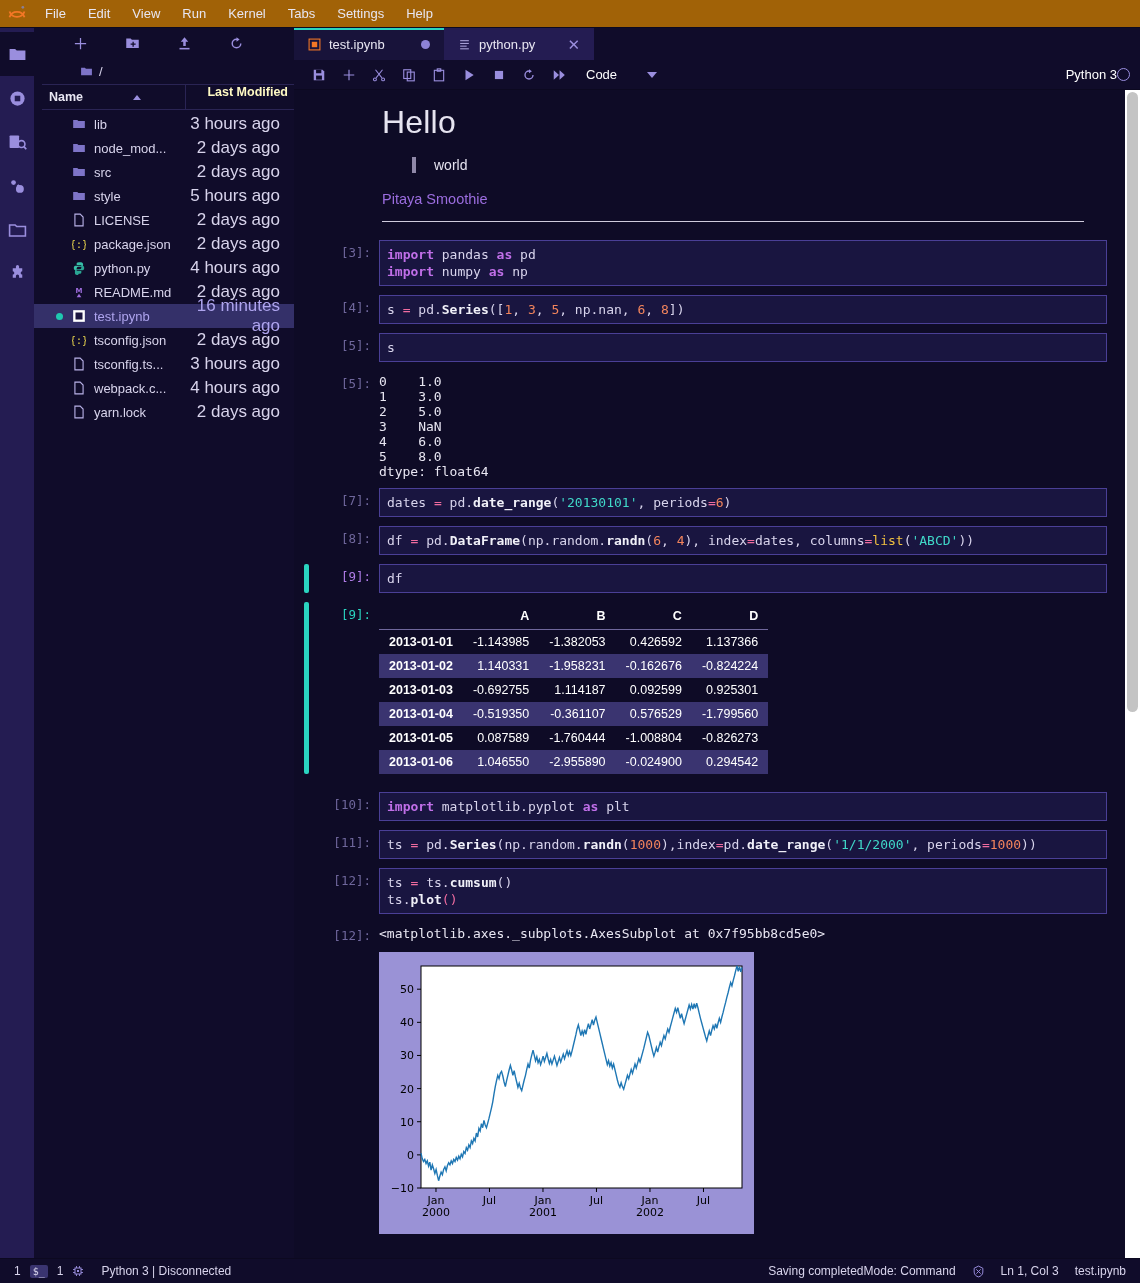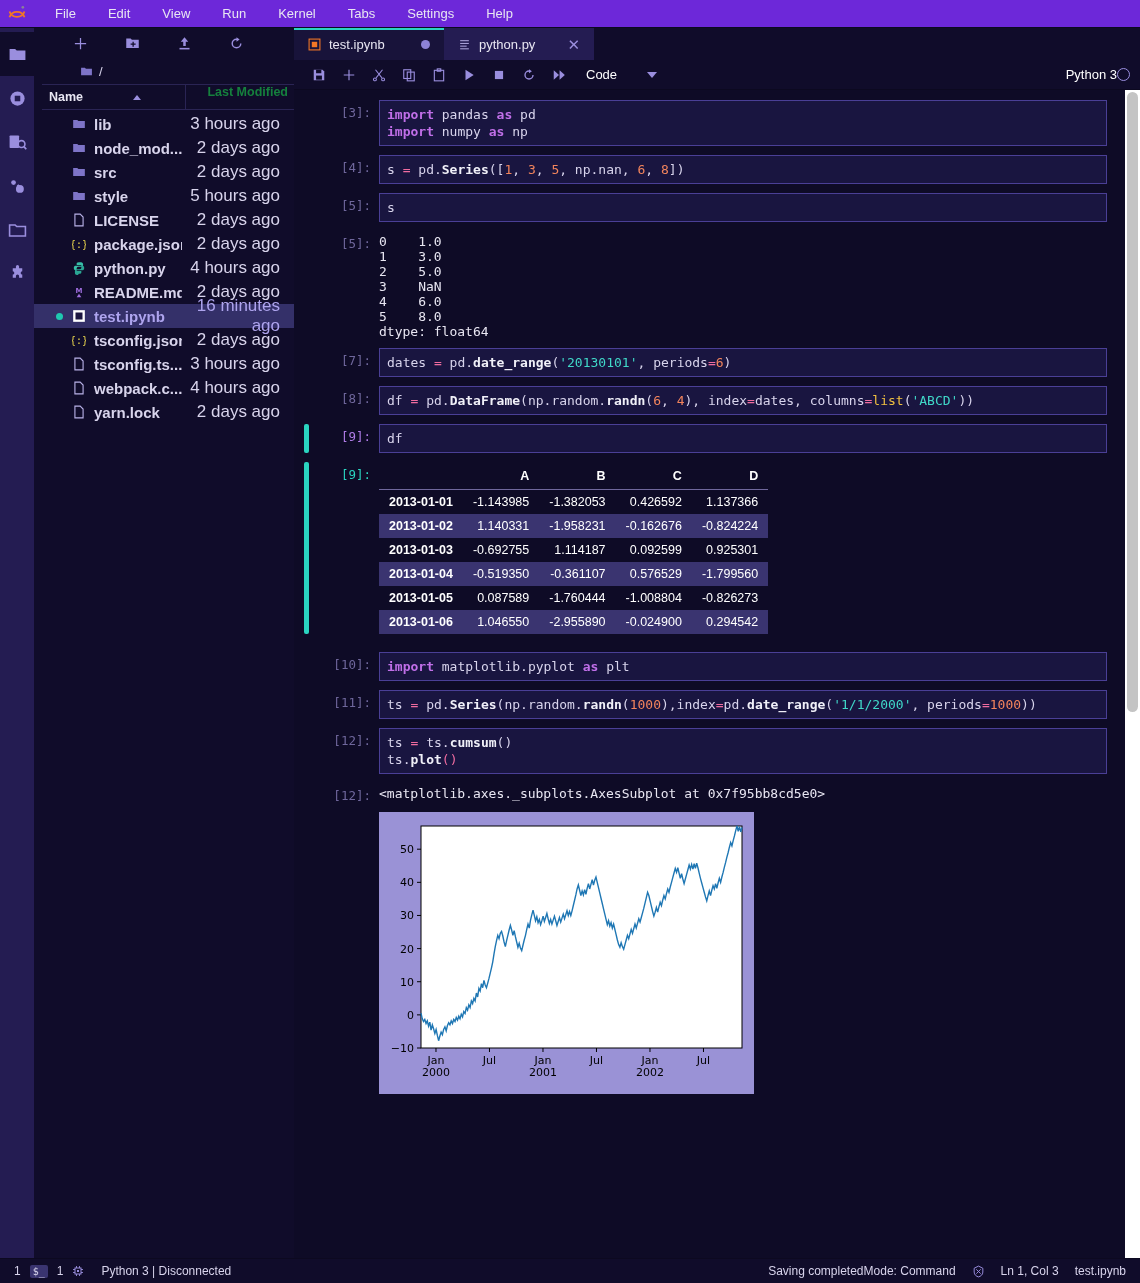--- a/index.html
+++ b/index.html
@@ -6,22 +6,22 @@
   html, body {
     width: 1140px; height: 1283px;
     background: #0e0b26;
     font-family: "Liberation Sans", sans-serif;
     overflow: hidden;
   }
   body { display: flex; flex-direction: column; }
 
   
   .menubar {
-    height: 28px; background: #6d28d9; flex: 0 0 28px;
-    display: flex; align-items: center; gap: 10px;
+    height: 28px; background: #a16207; flex: 0 0 28px;
+    display: flex; align-items: center; gap: 0px;
     border-bottom: 1px solid #0c0920;
   }
   .jp-logo {
     width: 34px; height: 28px; display: flex;
     align-items: center; justify-content: center;
   }
   .jp-logo svg { display:block; }
   .menu-item {
     color: #e8e6f2; font-size: 13px; padding: 4px 11px;
     cursor: default; white-space: nowrap;
@@ -66,34 +66,34 @@
     display: flex; height: 26px; 
     border-top: 1px solid #2a2454; border-bottom: 1px solid #2a2454;
     margin-left: 8px;
   }
   .fb-header .col-name {
     flex: 1 1 auto; color: #e8e6f2; font-size: 12.5px; font-weight: bold;
     padding-left: 7px; display: flex; align-items: center; gap: 50px;
     border-right: 1px solid #2a2454; height: 100%;
   }
   .fb-header .col-mod {
-    width: 108px; flex: 0 0 108px; color: #15803d; font-size: 12.5px;
+    width: 108px; flex: 0 0 108px; color: #fef9c3; font-size: 12.5px;
     font-weight: bold; text-align: right; padding-right: 6px;
   }
   .sort-caret { width:0;height:0;border-left:4px solid transparent;
     border-right:4px solid transparent;border-bottom:5px solid #9a8ede; }
   .fb-list { flex: 1 1 auto; overflow: hidden; padding-top: 2px; }
   .fb-row {
     display: flex; align-items: center; height: 24px;
     padding-left: 38px; cursor: pointer; position: relative;
   }
   .fb-row.selected { background: #343069; }
   .fb-row .fname {
-    flex: 1 1 auto; color: #d8d4ec; font-size: 15px;
-    white-space: nowrap; overflow: hidden; font-weight: bold;
+    flex: 1 1 auto; color: #d8d4ec; font-size: 13px;
+    white-space: nowrap; overflow: hidden;
   }
   .fb-row.selected .fname { color: #aea4ee; }
   .fb-row .fmod {
     width: 112px; flex: 0 0 112px; text-align: right;
     color: #d8d4ec; font-size: 17px; padding-right: 14px;
   }
   .fb-row.selected .fmod { color: #aea4ee; }
   .ficon { width: 22px; flex: 0 0 22px; display:flex; align-items:center; }
   .ficon svg { display:block; }
   .dot-running {
@@ -566,20 +566,26 @@
       <div class="tb-spacer"></div>
       <div class="kernel-status">
         <span class="kernel-name">Python 3</span>
         <span class="kernel-circle"></span>
       </div>
     </div>
 
     <div class="nbscroll">
       <div class="nbcontent">
 
+        <div class="md-cell">
+          <div class="md-h1">Hello</div>
+          <div class="md-quote">world</div>
+          <div class="md-link">Pitaya Smoothie</div>
+          <hr class="md-hr">
+        </div>
 
         <div id="cells-1">
             <div class="cellrow">
               <div class="activebar"></div>
               <div class="prompt">[3]:</div>
               <div class="codebox"><span class="kw">import</span><span class="pl"> pandas </span><span class="kw">as</span><span class="pl"> pd</span>
 <span class="kw">import</span><span class="pl"> numpy </span><span class="kw">as</span><span class="pl"> np</span></div>
             </div>
             <div class="cellrow">
               <div class="activebar"></div>

